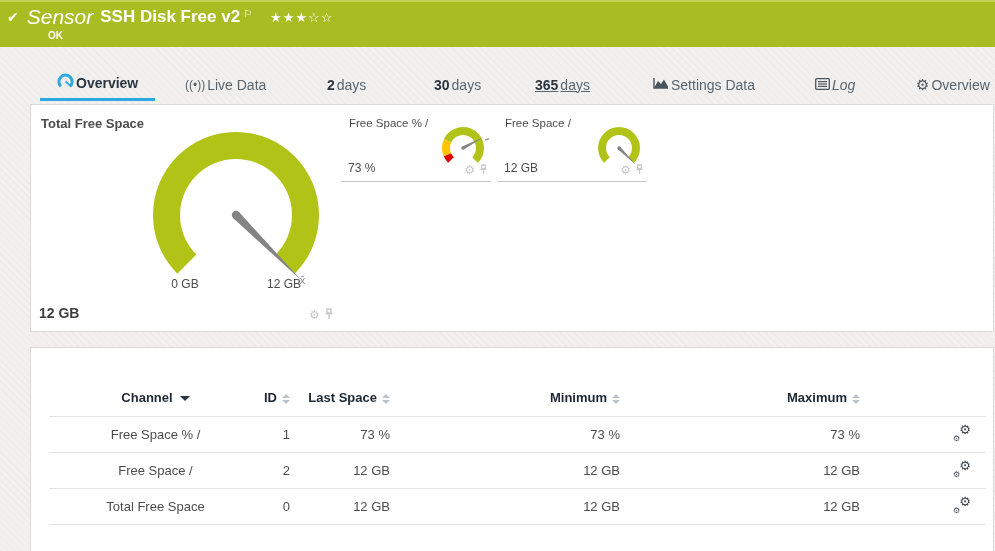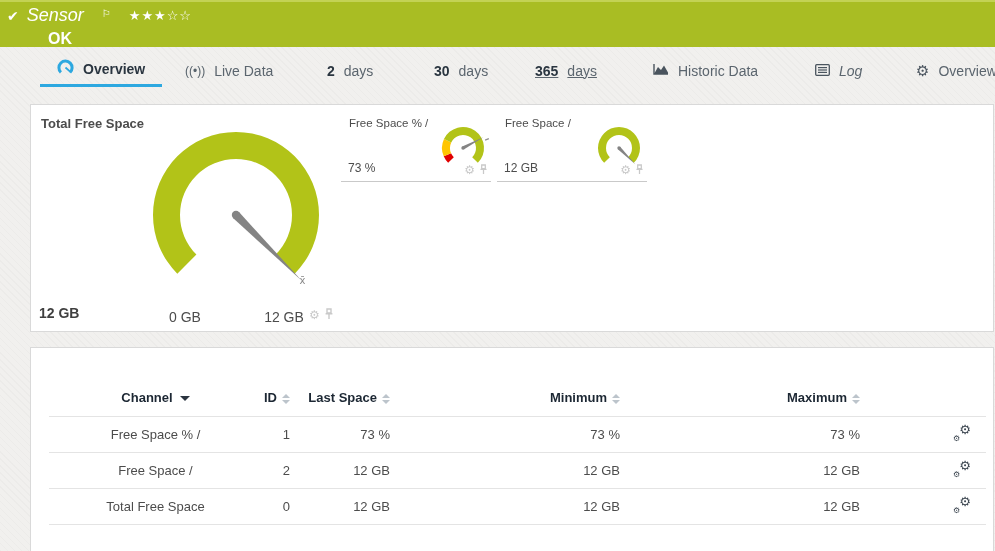--- a/index.html
+++ b/index.html
@@ -6,28 +6,28 @@
     font-family:"Liberation Sans","DejaVu Sans",sans-serif;
     background:#f1f0ee;}
   body{position:relative;
     background-image:repeating-linear-gradient(45deg,rgba(0,0,0,0.018) 0 1px,transparent 1px 5px);}
 
   
   .banner{position:absolute;left:0;top:0;width:995px;height:47px;background:#a9bd23;
     border-top:2px solid #c3d254;box-sizing:border-box;}
   .banner-line{display:flex;align-items:center;padding:3px 0 0 7px;color:#fff;}
   .check{font-size:14px;font-weight:bold;margin-right:8px;}
-  .kind{font-style:italic;font-size:18px;margin-right:15px;}
+  .kind{font-style:italic;font-size:21px;margin-right:7px;}
   .sensor-title{font-size:17px;font-weight:bold;}
   .flag{font-size:10px;align-self:flex-start;margin:3px 0 0 3px;}
   .stars{font-size:13px;margin-left:18px;letter-spacing:1px;}
-  .status-ok{position:absolute;left:48px;top:28px;font-size:16px;font-weight:bold;color:#fff;}
-
-  
-  .tab{position:absolute;top:54px;height:33px;display:flex;align-items:center;gap:9px;
+  .status-ok{position:absolute;left:48px;top:28px;font-size:10px;font-weight:bold;color:#fff;}
+
+  
+  .tab{position:absolute;top:68px;height:33px;display:flex;align-items:center;gap:2px;
     font-size:14px;color:#5b656e;cursor:pointer;box-sizing:border-box;}
   .tab .num{font-weight:bold;color:#2a3540;}
   .tab.active{border-bottom:3px solid #2da8e0;padding:0 17px;color:#2a3540;font-weight:bold;}
   .t-overview{left:40px;}
   .t-live{left:185px;}
   .t-2d{left:327px;}
   .t-30d{left:434px;}
   .t-365d{left:535px;text-decoration:underline;}
   .t-historic{left:653px;}
   .t-log{left:815px;font-style:italic;}
@@ -37,21 +37,21 @@
 
   
   .panel{position:absolute;left:30px;background:#fff;border:1px solid #d9d9d9;box-sizing:border-box;}
   .panel-gauges{top:104px;width:964px;height:228px;}
   .panel-table{top:347px;width:964px;height:210px;border-bottom:none;}
 
   
   .big-tile{position:absolute;left:0;top:0;width:308px;height:226px;}
   .big-title{position:absolute;left:10px;top:11px;font-size:13px;font-weight:bold;color:#4c4c4c;}
   .big-gauge{position:absolute;left:115px;top:14px;}
-  .axis-label{position:absolute;top:204px;transform:translateX(-50%);font-size:14px;color:#4c4c4c;}
+  .axis-label{position:absolute;top:172px;transform:translateX(-50%);font-size:12px;color:#4c4c4c;}
   .axis-min{left:154px;} .axis-max{left:253px;}
   .big-value{position:absolute;left:8px;top:200px;font-size:14px;font-weight:bold;color:#3f3f3f;}
   .tile-tools{position:absolute;display:flex;align-items:center;gap:4px;color:#c9c9c9;}
   .big-tools{left:278px;top:201px;}
   .tool-gear{font-size:12px;line-height:1;color:#c9c9c9;cursor:pointer;}
 
   
   .mini-row{position:absolute;left:310px;top:8px;display:flex;gap:6px;}
   .mini-tile{position:relative;width:150px;height:68px;border-bottom:1px solid #c9c9c9;}
   .mini-title{position:absolute;left:8px;top:4px;font-size:11.5px;color:#4c4c4c;white-space:nowrap;}
@@ -81,20 +81,21 @@
   .edit-gears .g1{position:absolute;right:0;top:-3px;font-size:13px;color:#3d4751;line-height:1;}
   .edit-gears .g2{position:absolute;left:0;bottom:-2px;font-size:8px;color:#3d4751;line-height:1;}
 </style>
 </head>
 <body>
 
 <div class="banner">
   <div class="banner-line">
     <span class="check">✔</span>
     <span class="kind">Sensor</span>
+    <span class="sensor-title">SSH Disk Free v2</span>
     <span class="flag">⚐</span>
     <span class="stars"><span>★★★</span><span>☆☆</span></span>
   </div>
   <div class="status-ok">OK</div>
 </div>
 
 <div class="tab t-overview active">
   <span>
     <svg width="17" height="17" viewBox="0 0 17 17">
         <path d="M13 13.5 A6.6 6.6 0 1 0 3.9 13.4" fill="none" stroke="#2da8e0" stroke-width="3"></path>
@@ -120,21 +121,21 @@
   <span>days</span>
 </div>
 <div class="tab t-historic">
   <span>
     <svg width="16" height="13" viewBox="0 0 16 13">
         <rect x="0.7" y="0.7" width="14.6" height="11.6" fill="none" stroke="none"></rect>
         <path d="M1 11 L5 4 L8 7 L11 2.5 L15 9.5 L15 11 Z" fill="#4a545e"></path>
         <path d="M1 1 L1 11 L15 11" fill="none" stroke="#4a545e" stroke-width="1.4"></path>
       </svg>
   </span>
-  <span>Historic Data</span>
+  <span>Settings Data</span>
 </div>
 <div class="tab t-log">
   <span>
     <svg width="15" height="12" viewBox="0 0 15 12">
         <rect x="0.7" y="0.7" width="13.6" height="10.6" rx="1" fill="none" stroke="#4a545e" stroke-width="1.3"></rect>
         <line x1="3" y1="3.6" x2="12" y2="3.6" stroke="#4a545e" stroke-width="1.2"></line>
         <line x1="3" y1="6" x2="12" y2="6" stroke="#4a545e" stroke-width="1.2"></line>
         <line x1="3" y1="8.4" x2="12" y2="8.4" stroke="#4a545e" stroke-width="1.2"></line>
       </svg>
   </span>

